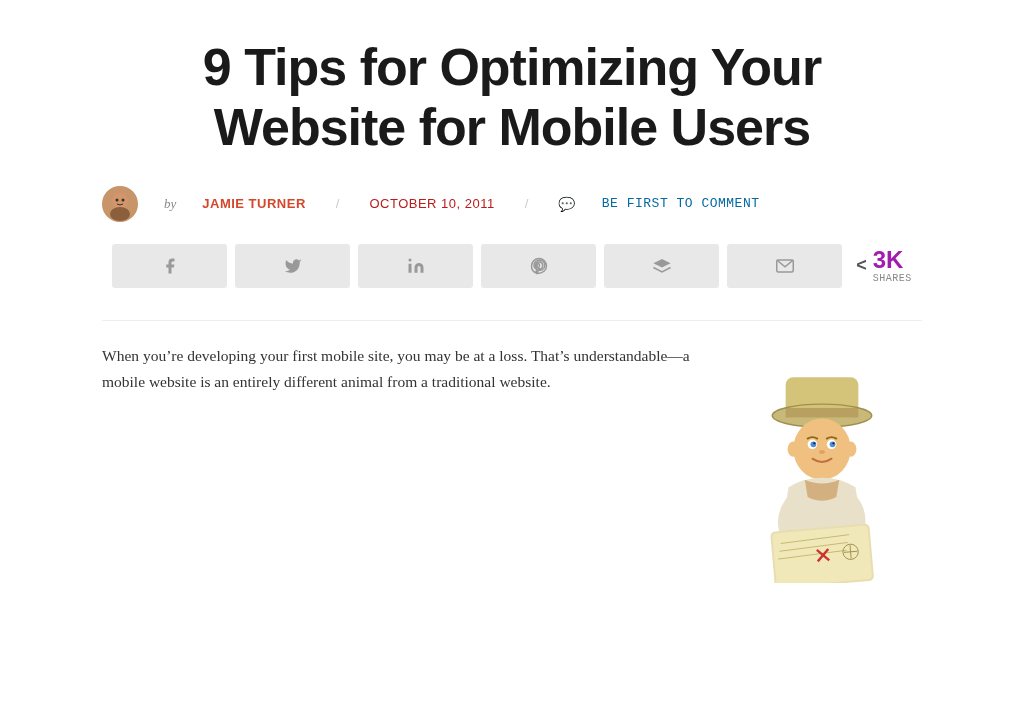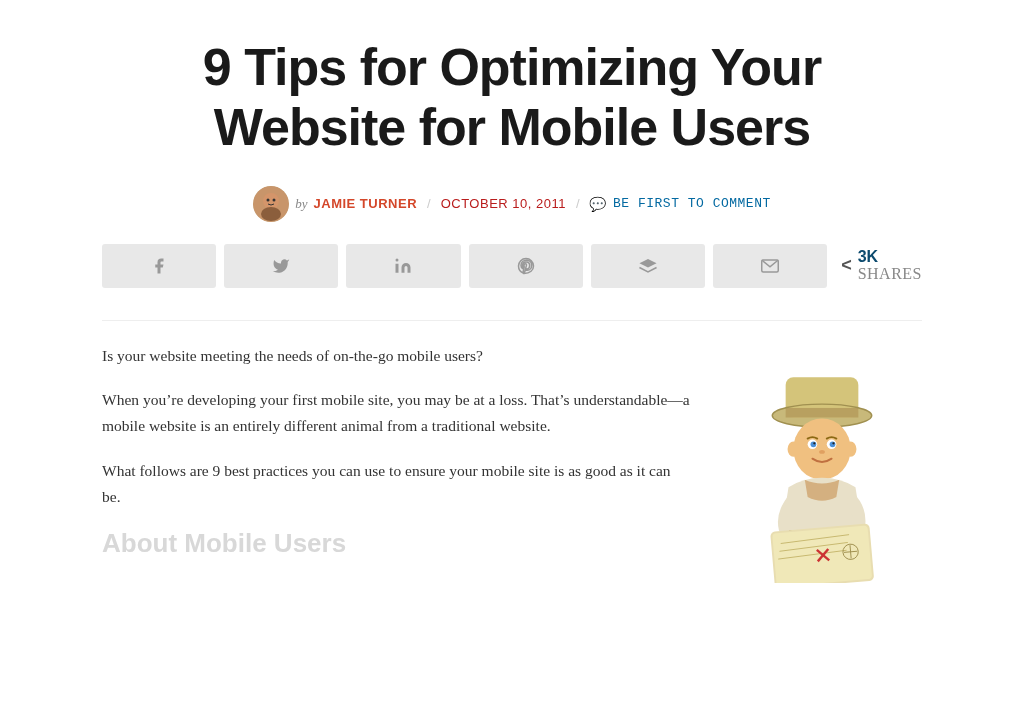--- a/index.html
+++ b/index.html
@@ -28,22 +28,21 @@
       text-align: center;
       line-height: 1.15;
       margin-bottom: 28px;
       letter-spacing: -1px;
     }
 
     
     .article-meta {
       display: flex;
       align-items: center;
-      justify-content: center;
-      gap: 6px;
+      gap: 26px;
       margin-bottom: 22px;
       font-family: Arial, sans-serif;
       font-size: 13px;
       color: #888888;
     }
 
     .avatar {
       width: 36px;
       height: 36px;
       border-radius: 50%;
@@ -270,40 +269,35 @@
     <button class="share-btn">
       <svg width="18" height="14" viewBox="0 0 24 18" fill="none" stroke="#999" stroke-width="2">
         <rect x="1" y="1" width="22" height="16" rx="2"></rect>
         <polyline points="1,1 12,10 23,1"></polyline>
       </svg>
     </button>
 
     <div class="share-count">
       <span style="font-size:18px; color:#555; font-weight:bold;">&lt;</span>
       <div>
-        <div style="font-size:16px; font-weight:bold; color:#0c4a6e; font-family:Arial,sans-serif; line-height:1.1;">3K</div>
-        <div style="font-size:16px; color:#888; font-family:Liberation Serif, serif; text-transform:uppercase; letter-spacing:0.5px;text-align:right;">SHARES</div>
+        <div style="font-size:24px; font-weight:bold; color:#a21caf; font-family:Arial,sans-serif; line-height:1.1;">3K</div>
+        <div style="font-size:10px; color:#888; font-family:Liberation Mono, monospace; text-transform:uppercase; letter-spacing:0.5px;text-align:right;">SHARES</div>
       </div>
     </div>
   </div>
 
   <hr class="divider-line">
 
   <div class="article-body">
     <div class="article-text">
 
-      <p>Is your website meeting the needs of on-the-go mobile users?</p>
 
       <p>When you’re developing your first mobile site, you may be at a loss. That’s understandable—a mobile website is an entirely different animal from a traditional website.</p>
 
 
-      <div class="faded-section">
-        <p class="faded-text">What follows are 9 best practices you can use to ensure your mobile site is as good as it can be.</p>
-        <h2 class="faded-heading">About Mobile Users</h2>
-      </div>
     </div>
 
     <div class="article-illustration">
       <svg class="character-svg" viewBox="0 0 200 230" xmlns="http://www.w3.org/2000/svg">
 
         <ellipse cx="100" cy="55" rx="52" ry="12" fill="#c8b97a"></ellipse>
 
         <rect x="62" y="15" width="76" height="42" rx="8" fill="#d4c47a"></rect>
 
         <rect x="62" y="47" width="76" height="10" fill="#b8a060"></rect>

